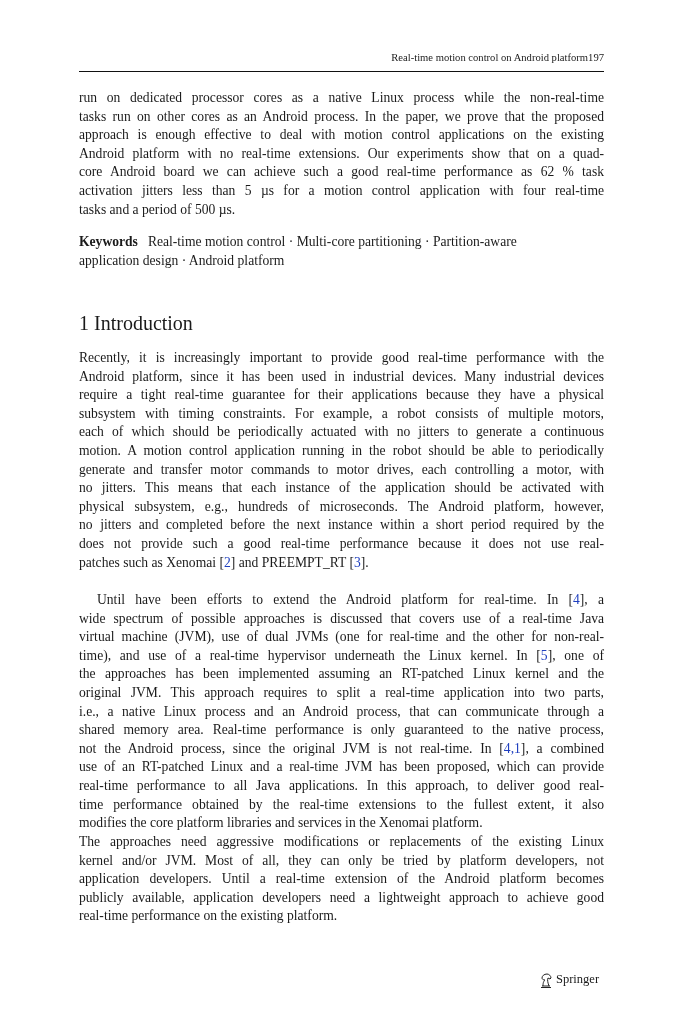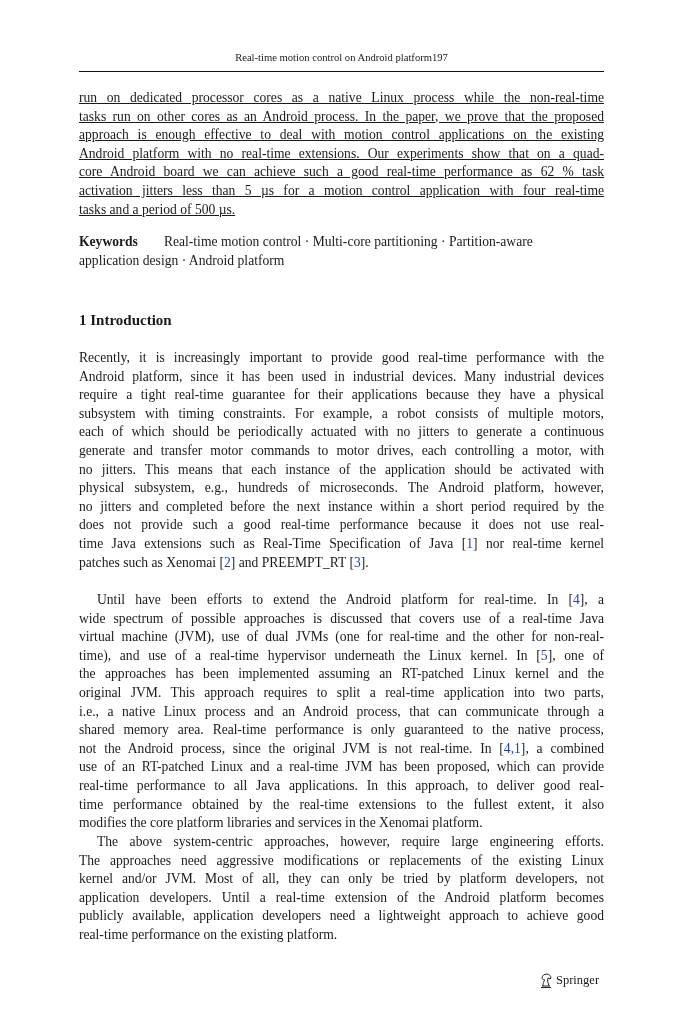--- a/index.html
+++ b/index.html
@@ -1,43 +1,43 @@
 <!DOCTYPE html>
 <html><head>
 <meta charset="utf-8">
 <style>
   html, body { margin:0; padding:0; background:#ffffff; }
   body { width:683px; height:1036px; position:relative; overflow:hidden;
          font-family:"Liberation Serif", serif; color:#1a1a1a; }
   .page { position:absolute; left:79px; top:0; width:525px; }
   .running-head { position:absolute; top:52px; left:0; width:525px; font-size:10.6px;
-                  display:flex; justify-content:center; }
+                  display:flex; justify-content:flex-end; }
   .rule { position:absolute; top:71px; left:0; width:525px; height:0; border-top:1.3px solid #111; }
   .para { position:absolute; left:0; width:525px; font-size:13.6px; line-height:18.6px;
           text-align:justify; hyphens:none; margin:0; }
   .para .l { display:block; text-align:justify; text-align-last:justify; white-space:nowrap; }
   .para .l.last { text-align-last:left; }
   .cite { color:#1f3fbf; }
-  .kw-label { font-weight:bold; margin-right:26px; }
-  .section-title { position:absolute; left:0; top:312px; font-size:15px; font-weight:bold; margin:0; }
-  .springer { position:absolute; left:539px; top:972px; font-size:12.5px; display:flex; align-items:center; gap:3px; }
+  .kw-label { font-weight:bold; margin-right:10px; }
+  .section-title { position:absolute; left:0; top:312px; font-size:20px; font-weight:normal; margin:0; }
+  .springer { position:absolute; left:539px; top:972px; font-size:12.5px; display:flex; gap:3px; }
   .indent { padding-left:18px; box-sizing:border-box; }
 </style>
 </head>
 <body>
 
 <div class="page">
 
   <div class="running-head">
     <span>Real-time motion control on Android platform</span>
     <span>197</span>
   </div>
   <div class="rule"></div>
 
-  <div class="para" style="top:89px;text-decoration:underline;">
+  <div class="para" style="top:89px;">
     <span class="l">run on dedicated processor cores as a native Linux process while the non-real-time</span>
     <span class="l">tasks run on other cores as an Android process. In the paper, we prove that the proposed</span>
     <span class="l">approach is enough effective to deal with motion control applications on the existing</span>
     <span class="l">Android platform with no real-time extensions. Our experiments show that on a quad-</span>
     <span class="l">core Android board we can achieve such a good real-time performance as 62 % task</span>
     <span class="l">activation jitters less than 5 µs for a motion control application with four real-time</span>
     <span class="l last">tasks and a period of 500 µs.</span>
   </div>
 
   <div class="para" style="top:233px;">
@@ -46,47 +46,46 @@
   </div>
 
   <h2 class="section-title">1 Introduction</h2>
 
   <div class="para" style="top:349px;">
     <span class="l">Recently, it is increasingly important to provide good real-time performance with the</span>
     <span class="l">Android platform, since it has been used in industrial devices. Many industrial devices</span>
     <span class="l">require a tight real-time guarantee for their applications because they have a physical</span>
     <span class="l">subsystem with timing constraints. For example, a robot consists of multiple motors,</span>
     <span class="l">each of which should be periodically actuated with no jitters to generate a continuous</span>
+    <span class="l">motion. A motion control application running in the robot should be able to periodically</span>
     <span class="l">generate and transfer motor commands to motor drives, each controlling a motor, with</span>
     <span class="l">no jitters. This means that each instance of the application should be activated with</span>
     <span class="l">physical subsystem, e.g., hundreds of microseconds. The Android platform, however,</span>
     <span class="l">no jitters and completed before the next instance within a short period required by the</span>
     <span class="l">does not provide such a good real-time performance because it does not use real-</span>
-    <span class="l"><span>time Java extensions such as Real-Time Specification of Java [</span><span class="cite">1</span><span>] nor real-time kernel</span></span>
     <span class="l last"><span>patches such as Xenomai [</span><span class="cite">2</span><span>] and PREEMPT_RT [</span><span class="cite">3</span><span>].</span></span>
   </div>
 
   <div class="para" style="top:591px;">
     <span class="l indent"><span>Until have been efforts to extend the Android platform for real-time. In [</span><span class="cite">4</span><span>], a</span></span>
     <span class="l">wide spectrum of possible approaches is discussed that covers use of a real-time Java</span>
     <span class="l">virtual machine (JVM), use of dual JVMs (one for real-time and the other for non-real-</span>
     <span class="l"><span>time), and use of a real-time hypervisor underneath the Linux kernel. In [</span><span class="cite">5</span><span>], one of</span></span>
     <span class="l">the approaches has been implemented assuming an RT-patched Linux kernel and the</span>
     <span class="l">original JVM. This approach requires to split a real-time application into two parts,</span>
     <span class="l">i.e., a native Linux process and an Android process, that can communicate through a</span>
     <span class="l">shared memory area. Real-time performance is only guaranteed to the native process,</span>
     <span class="l"><span>not the Android process, since the original JVM is not real-time. In [</span><span class="cite">4,1</span><span>], a combined</span></span>
     <span class="l">use of an RT-patched Linux and a real-time JVM has been proposed, which can provide</span>
     <span class="l">real-time performance to all Java applications. In this approach, to deliver good real-</span>
     <span class="l">time performance obtained by the real-time extensions to the fullest extent, it also</span>
     <span class="l last">modifies the core platform libraries and services in the Xenomai platform.</span>
   </div>
 
   <div class="para" style="top:833px;">
-    <span class="l indent">The above system-centric approaches, however, require large engineering efforts.</span>
     <span class="l">The approaches need aggressive modifications or replacements of the existing Linux</span>
     <span class="l">kernel and/or JVM. Most of all, they can only be tried by platform developers, not</span>
     <span class="l">application developers. Until a real-time extension of the Android platform becomes</span>
     <span class="l">publicly available, application developers need a lightweight approach to achieve good</span>
     <span class="l last">real-time performance on the existing platform.</span>
   </div>
 
 </div>
 
 <div class="springer">

